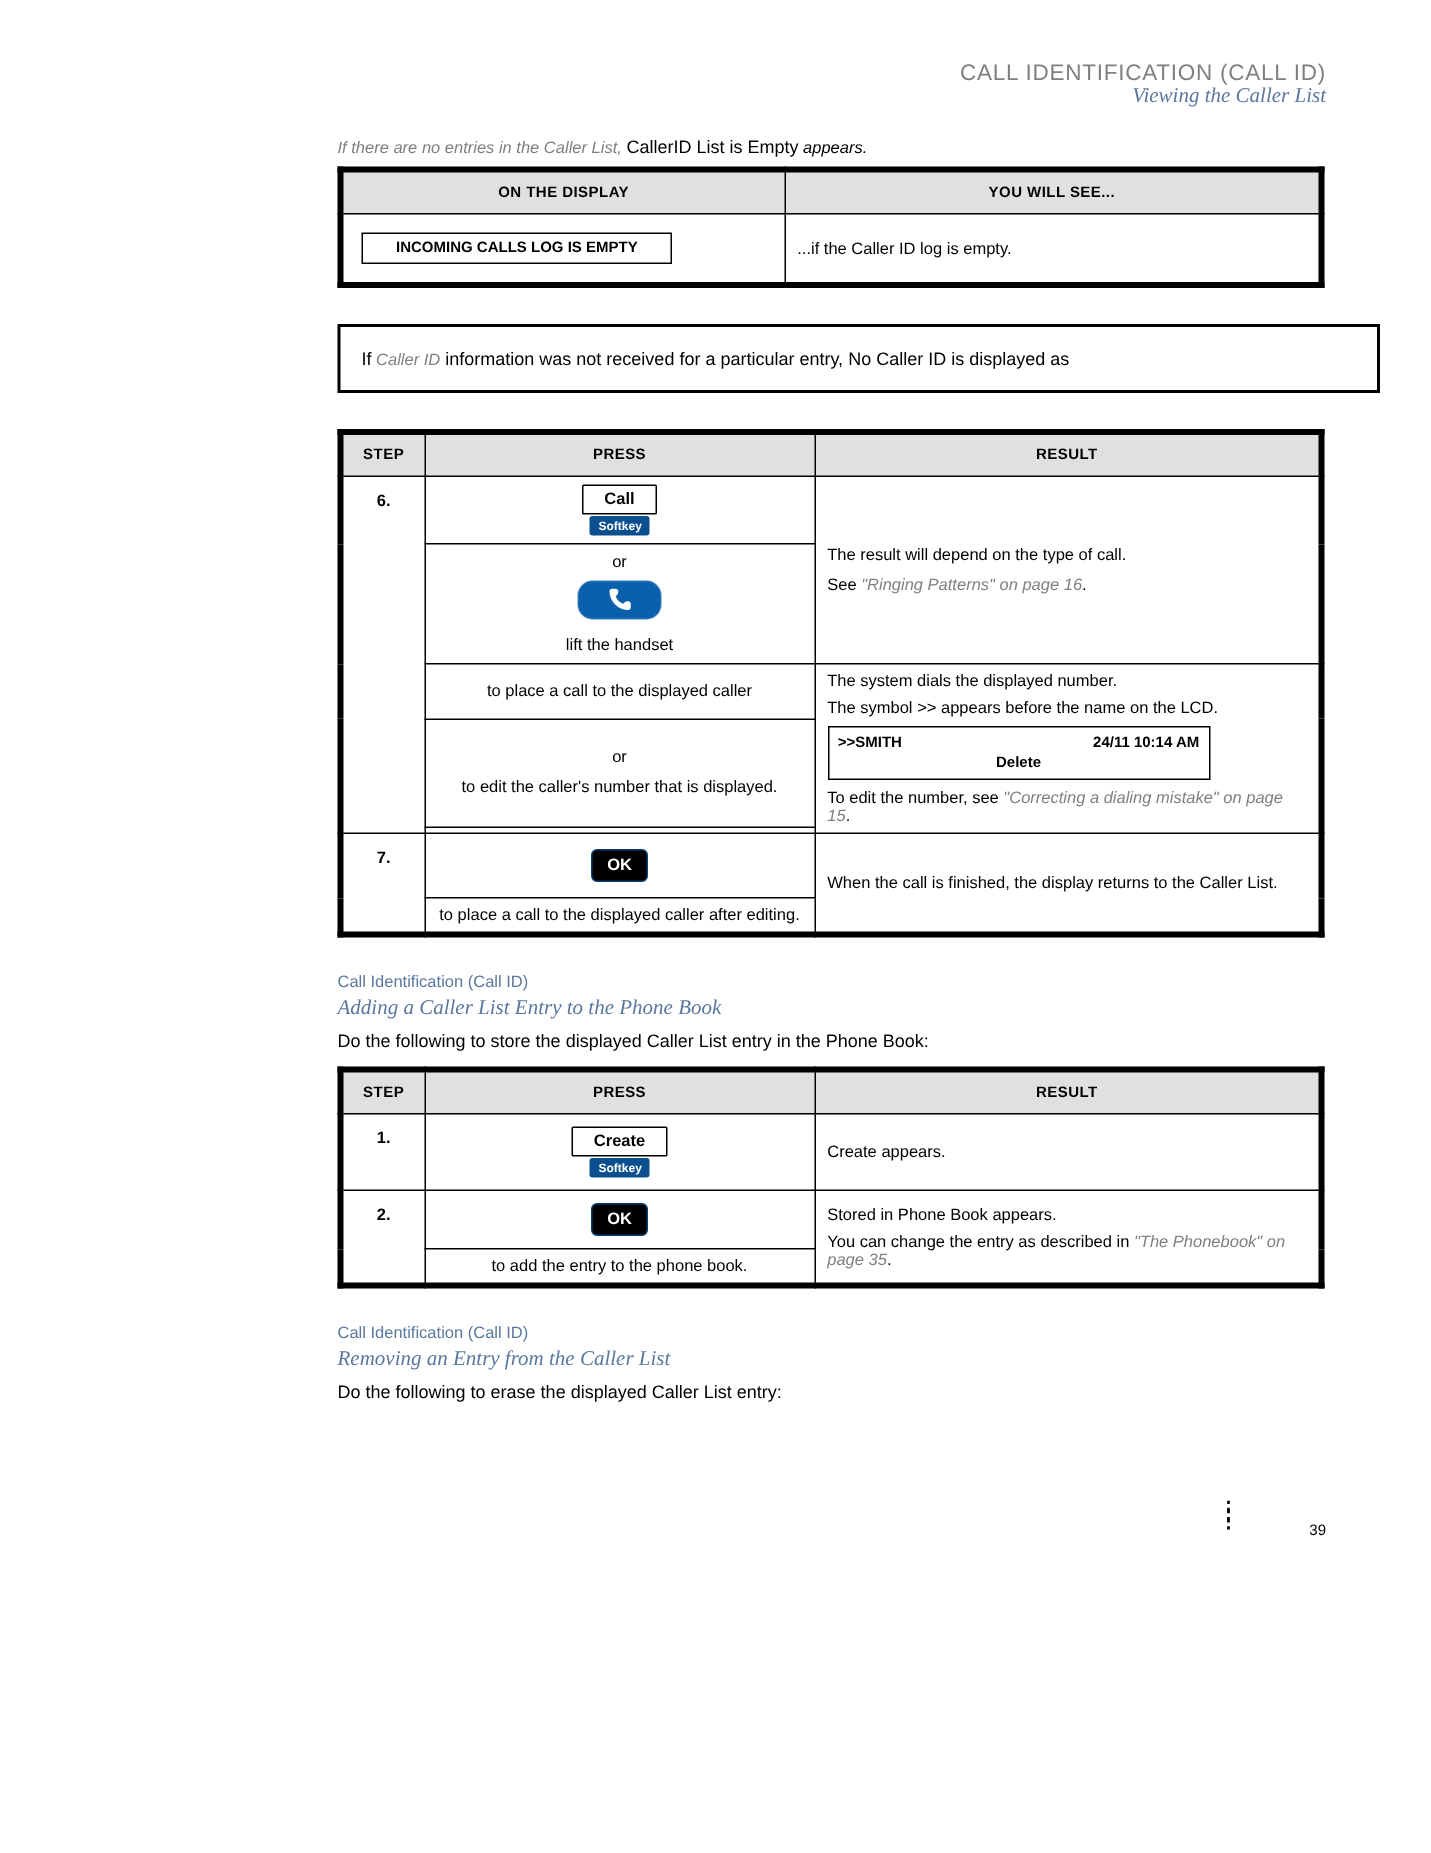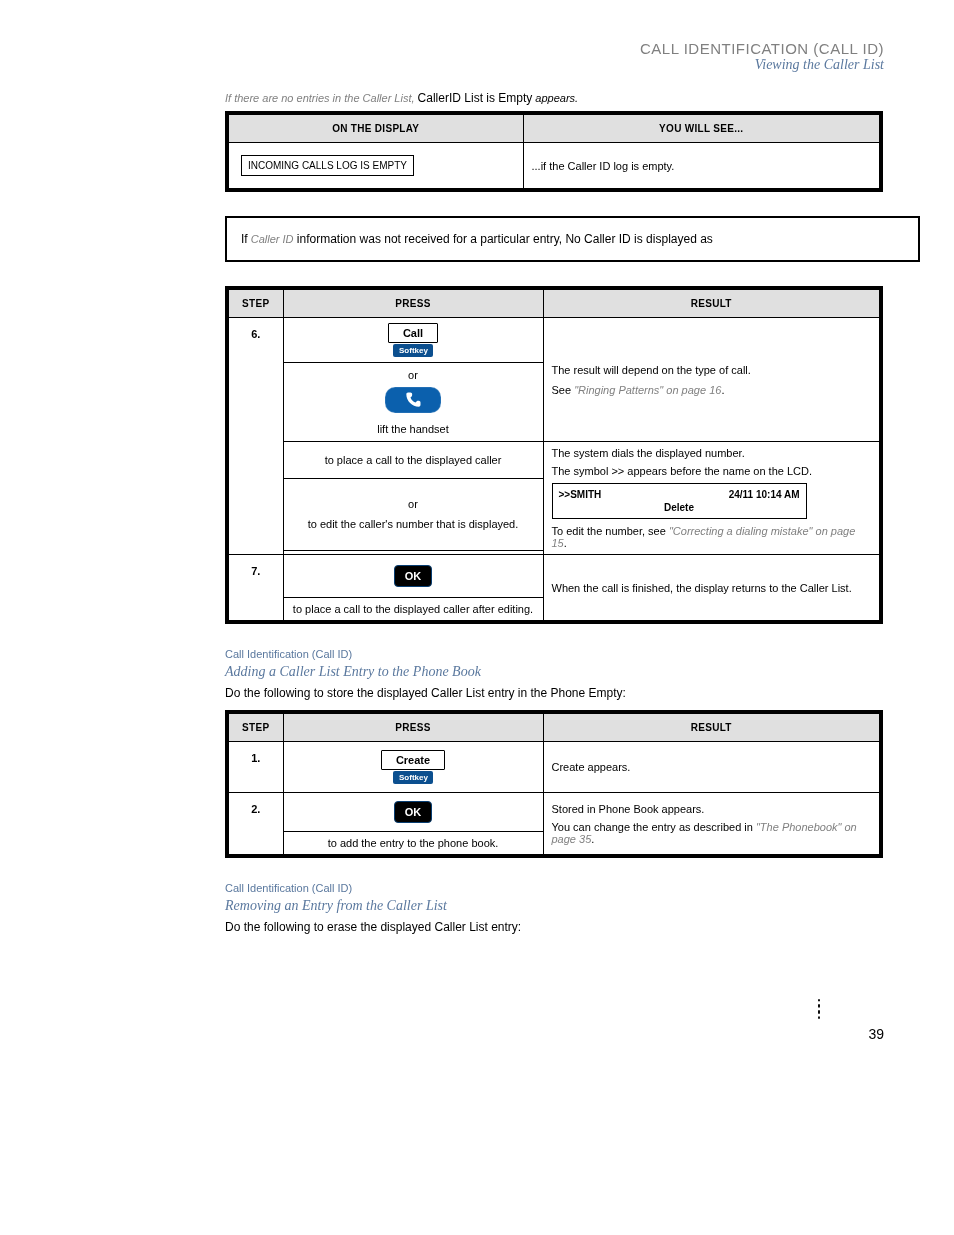--- a/index.html
+++ b/index.html
@@ -64,25 +64,25 @@
     line-height: 1.3;
   }
   .lcd .row1 { display: flex; justify-content: space-between; }
   .lcd .row2 { text-align: center; }
   
   .or-text { font-size: 11px; }
   .center-text { text-align: center; }
   
   .footer { position: relative; margin-top: 70px; height: 70px; }
   .footer-dots { position: absolute; right: 56px; top: 0; font-size: 18px; line-height: 5px; color:#000;}
-  .footer-page { position: absolute; right: 0; top: 10px; font-size: 14px; color:#000;margin-top:12px;}
+  .footer-page { position: absolute; right: 0; top: 10px; font-size: 10px; color:#000;}
   
   h2.sub { font-size: 14px; font-family: 'Times New Roman', serif; font-style: italic; color:#5a789e; font-weight: normal; }
   
-  .empty-log-box { border: 1px solid #000; padding: 4px 6px; font-size: 10px; font-weight: normal; display: inline-block;}
+  .empty-log-box { border: 1px solid #000; padding: 4px 22px; font-size: 10px; font-weight: bold; display: inline-block;}
   
   .pad-l { margin-left: 155px; }
   .mb6 { margin-bottom: 6px; }
   .mb10 { margin-bottom: 10px; }
   .mb24 { margin-bottom: 24px; }
   .mt8 { margin-top: 8px;}
   
   .hdr-left { width: 296px;}
 </style>
 </head>
@@ -191,21 +191,21 @@
   <tr>
     <td class="presscol" style="font-size:11px;">to place a call to the displayed caller after editing.</td>
   </tr>
 </tbody>
   </table>
 
 <div class="pad-l mb6">
   <div class="breadcrumb">Call Identification (Call ID)</div>
   <h2 class="sub">Adding a Caller List Entry to the Phone Book</h2>
 </div>
-<div class="pad-l mb10" style="font-size:12px;">Do the following to store the displayed Caller List entry in the Phone Empty:</div>
+<div class="pad-l mb10" style="font-size:12px;">Do the following to store the displayed Caller List entry in the Phone Book:</div>
 
 <table class="tbl mb24">
   <tbody>
       <tr>
     <th style="width:56px;">Step</th>
     <th style="width:260px;">Press</th>
     <th>Result</th>
   </tr>
   <tr>
     <td class="stepcol">1.</td>

